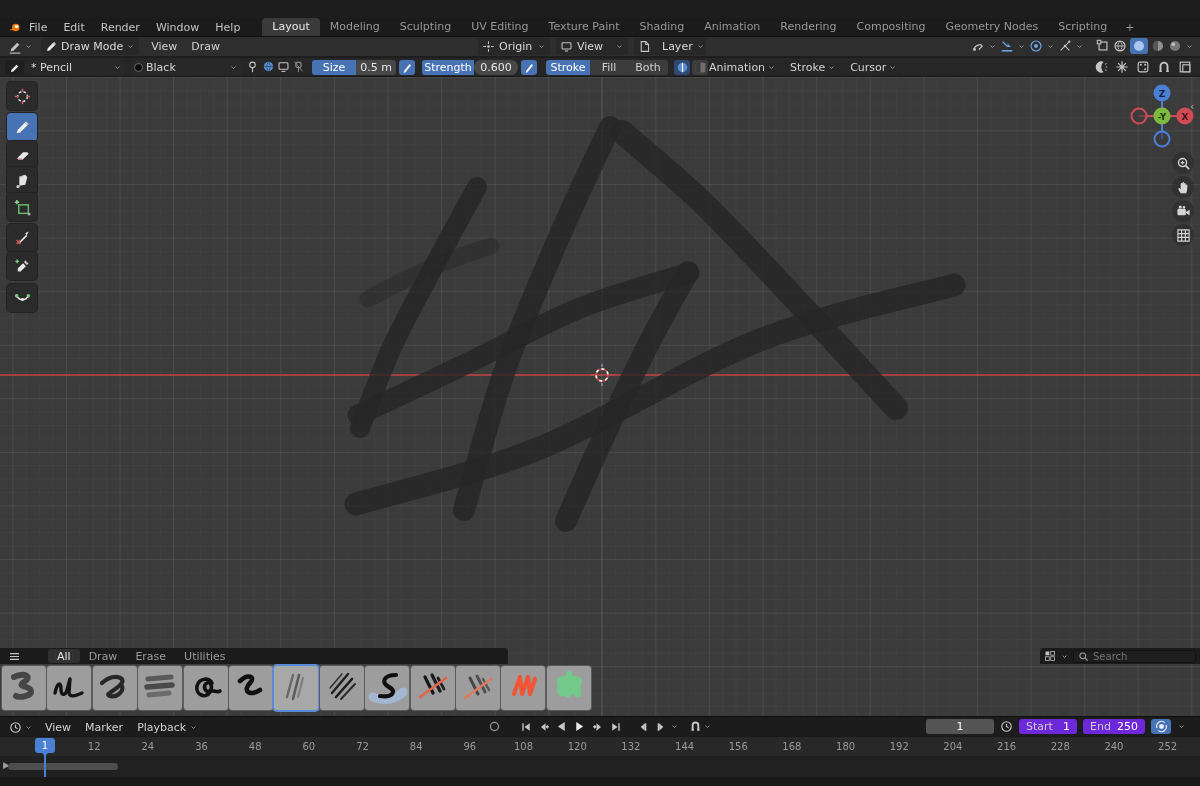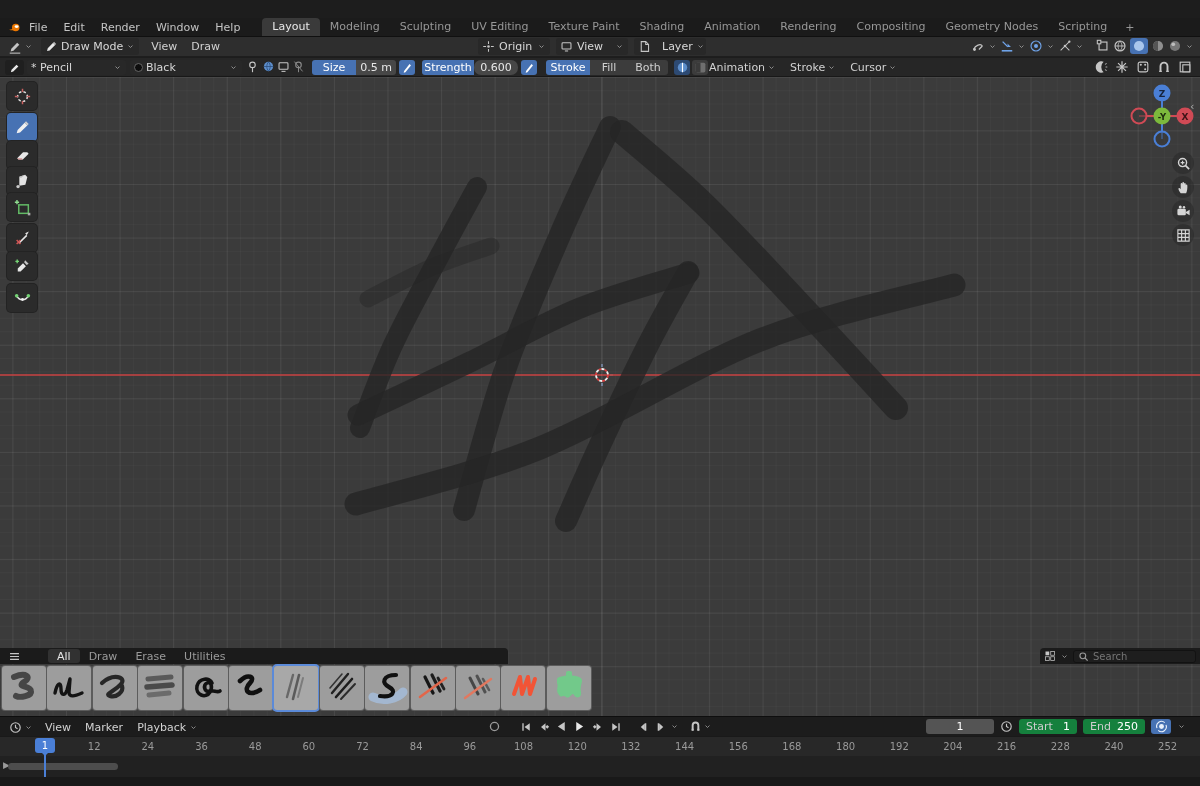--- a/index.html
+++ b/index.html
@@ -67,21 +67,21 @@
 
   
   #tl-header { left:0; top:716px; width:1200px; height:20px; background:#1c1c1c; border-top:1px solid #0e0e0e; }
   #tl-ruler { left:0; top:736px; width:1200px; height:20px; background:#282828; border-top:1px solid #191919; }
   .tick-label { position:absolute; top:4px; width:30px; text-align:center; color:#9a9a9a; font-size:10px; }
   #tl-channels { left:0; top:756px; width:1200px; height:21px; background:#212121; }
   #tl-bottom { left:0; top:777px; width:1200px; height:9px; background:#191919; }
   #playhead-flag { position:absolute; top:1px; width:20px; height:15px; background:#4a7fd6; border-radius:3px; color:#fff; display:flex; align-items:center; justify-content:center; font-size:10px; }
   #playhead-flag:after { content:""; position:absolute; left:6px; top:14px; border:4px solid transparent; border-top-color:#4a7fd6; }
   #playhead-line { position:absolute; width:1.5px; background:#4a7fd6; }
-  .tl-field { display:flex; align-items:center; justify-content:space-between; background:#15803d; border-radius:3px; height:15px; padding:0 7px; color:#cccccc; }
+  .tl-field { display:flex; align-items:center; justify-content:space-between; background:#6d28d9; border-radius:3px; height:15px; padding:0 7px; color:#cccccc; }
   .transport-btn { width:17px; height:15px; display:flex; align-items:center; justify-content:center; color:#c9c9c9; }
 </style>
 </head>
 <body>
 
 <div id="app">
 
 
   <div id="menubar" class="abs">
     <span id="menubar-logo">

